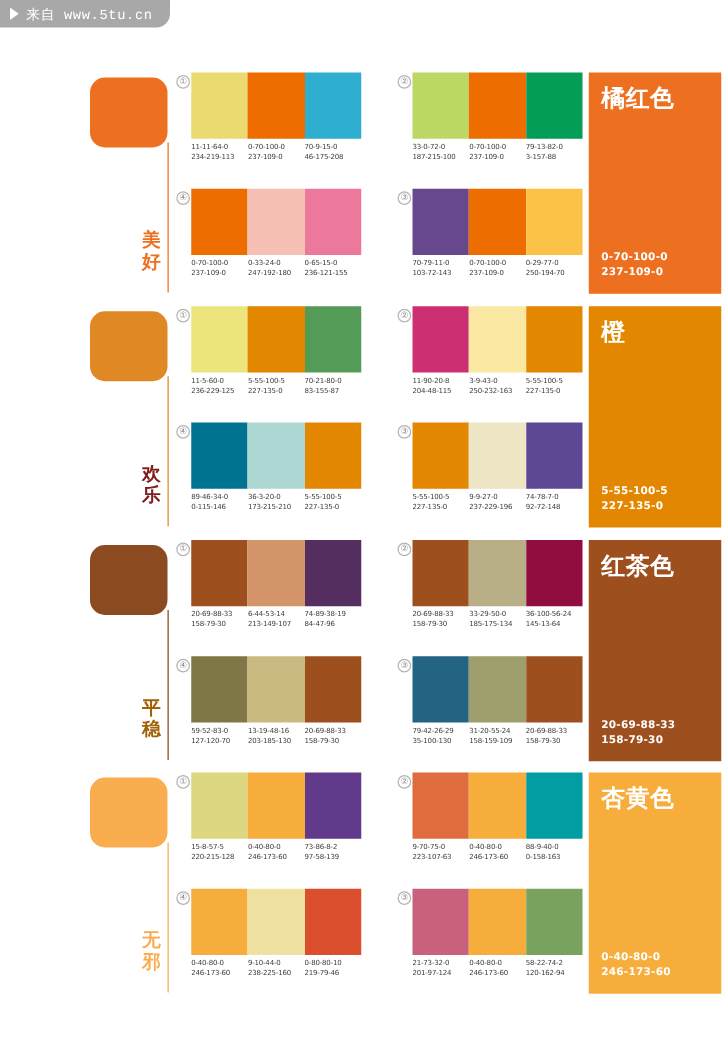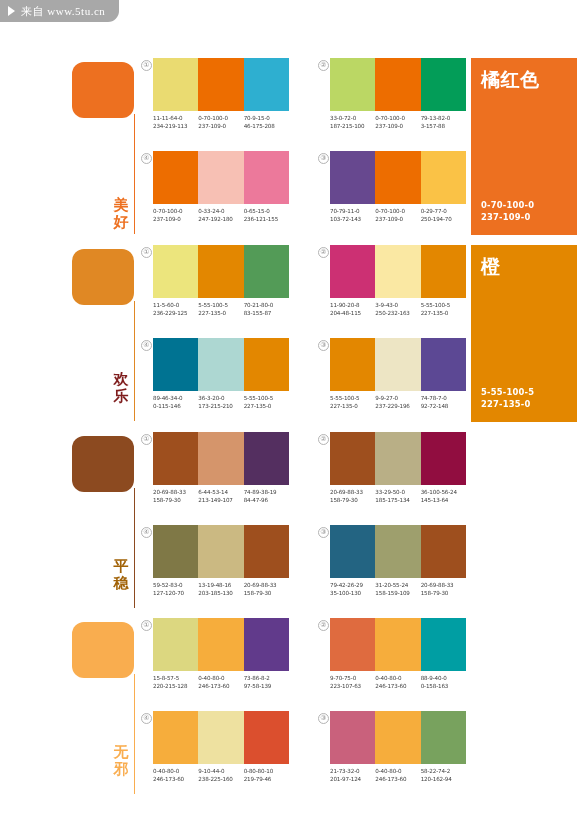--- a/index.html
+++ b/index.html
@@ -34,21 +34,21 @@
     border-left: 7px solid #ffffff;
     border-top: 5px solid transparent;
     border-bottom: 5px solid transparent;
     margin-left: 2px;
   }
   #watermark .wm-text {
     color: #ffffff;
     font-size: 11px;
     letter-spacing: 0.5px;
     white-space: nowrap;
-    font-family: Liberation Serif, serif;
+    font-family: Liberation Mono, monospace;
   }
 
   
   .group {
     position: absolute;
     left: 0;
     width: 579px;
     height: 185px;
   }
 
@@ -165,21 +165,21 @@
 
   <div id="watermark">
     <span class="wm-tri"></span>
     <span class="wm-text">来自 www.5tu.cn</span>
   </div>
 
   <div id="groups-root">
       <div class="group" style="top: 58px;">
         <div class="chip" style="background: rgb(237, 112, 32);"></div>
         <div class="vrule" style="background: rgb(237, 112, 32);"></div>
-        <div class="mood" style="color: rgb(237, 112, 32); margin-top: 13px;">美好</div>
+        <div class="mood" style="color: rgb(237, 112, 32);">美好</div>
         <div class="quad q1">
           <div class="qnum">①</div>
           <div class="swatches">
             <div class="sw" style="background: rgb(234, 219, 113);"></div>
             <div class="sw" style="background: rgb(237, 109, 0);"></div>
             <div class="sw" style="background: rgb(46, 175, 208);"></div>
           </div>
           <div class="codes">
             <div class="code">
               <span class="cmyk">11-11-64-0</span>
@@ -454,20 +454,27 @@
             <div class="code">
               <span class="cmyk">31-20-55-24</span>
               <span class="rgb">158-159-109</span>
             </div>
             <div class="code">
               <span class="cmyk">20-69-88-33</span>
               <span class="rgb">158-79-30</span>
             </div>
           </div>
         </div>
+        <div class="feature" style="background: rgb(158, 79, 30);">
+          <div class="fname">红茶色</div>
+          <div class="fcodes">
+            <div>20-69-88-33</div>
+            <div>158-79-30</div>
+          </div>
+        </div>
       </div>
       <div class="group" style="top: 618px;">
         <div class="chip" style="background: rgb(249, 173, 79);"></div>
         <div class="vrule" style="background: rgb(249, 173, 79);"></div>
         <div class="mood" style="color: rgb(249, 173, 79);">无邪</div>
         <div class="quad q1">
           <div class="qnum">①</div>
           <div class="swatches">
             <div class="sw" style="background: rgb(220, 215, 128);"></div>
             <div class="sw" style="background: rgb(246, 173, 60);"></div>
@@ -547,16 +554,23 @@
             <div class="code">
               <span class="cmyk">0-40-80-0</span>
               <span class="rgb">246-173-60</span>
             </div>
             <div class="code">
               <span class="cmyk">58-22-74-2</span>
               <span class="rgb">120-162-94</span>
             </div>
           </div>
         </div>
+        <div class="feature" style="background: rgb(246, 173, 60);">
+          <div class="fname">杏黄色</div>
+          <div class="fcodes">
+            <div>0-40-80-0</div>
+            <div>246-173-60</div>
+          </div>
+        </div>
       </div>
     </div>
 
 </div>
 
 </body></html>

